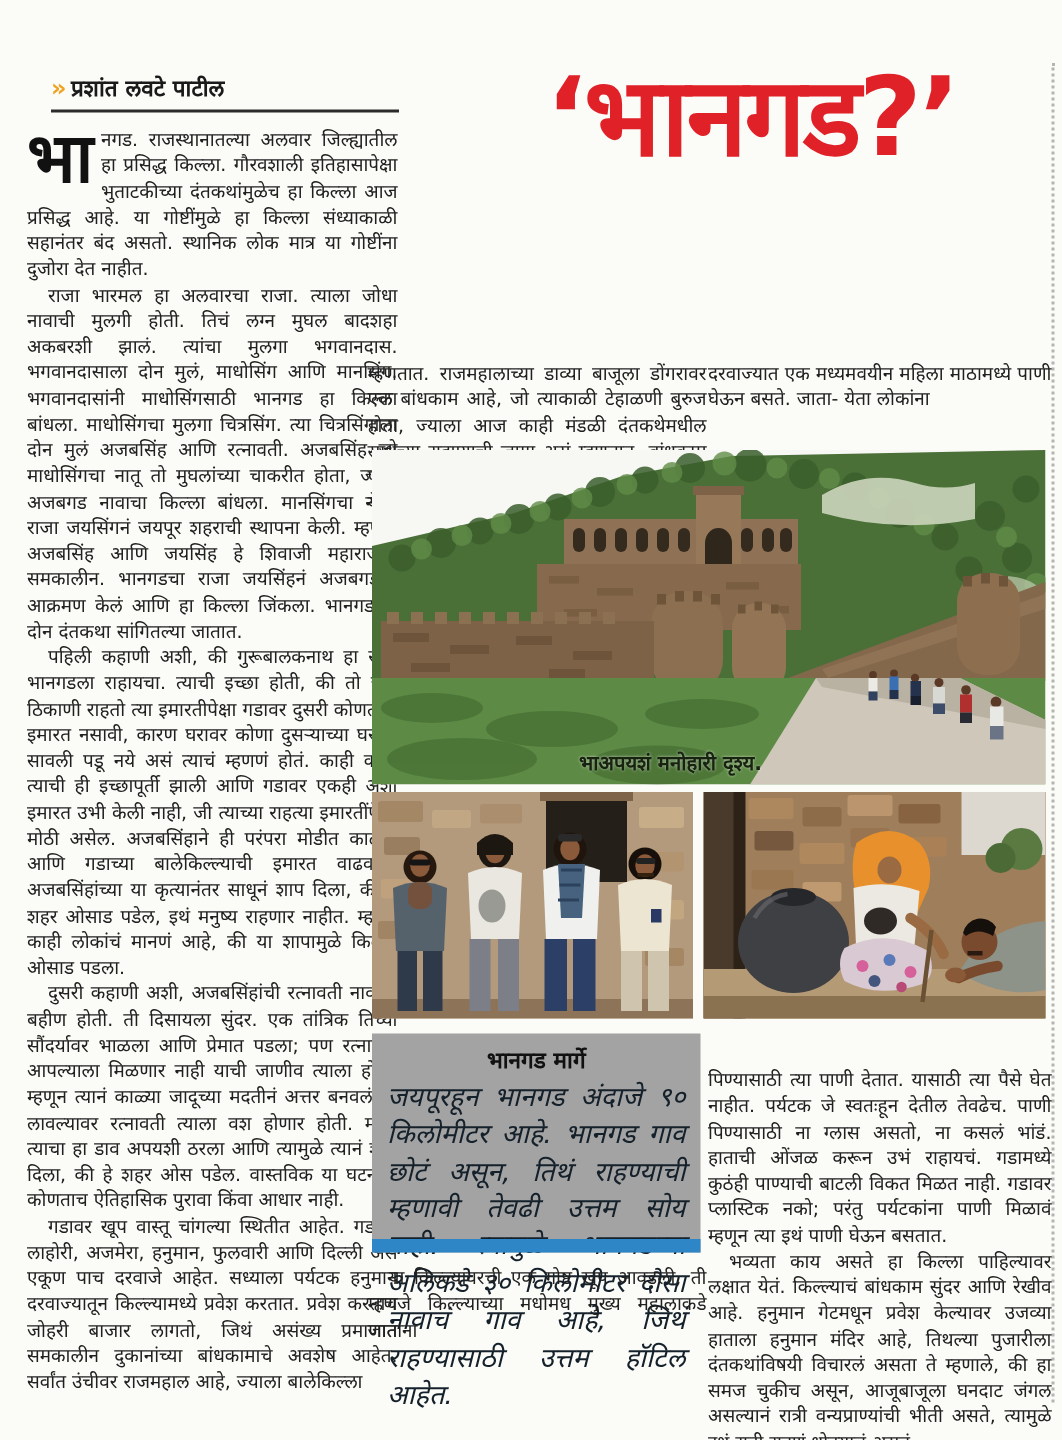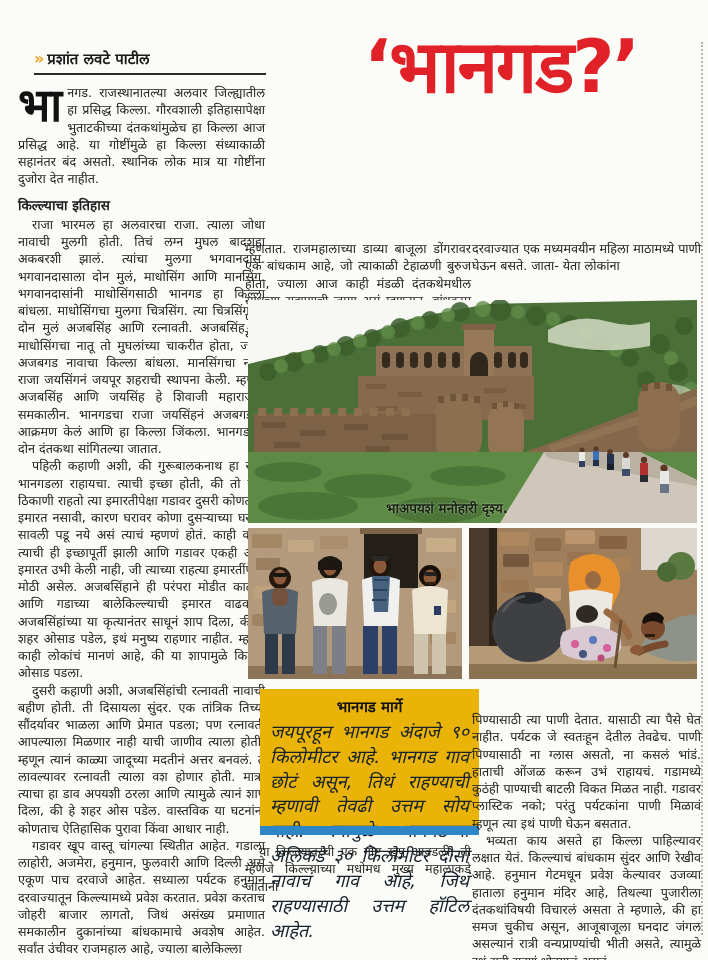--- a/index.html
+++ b/index.html
@@ -6,42 +6,42 @@
   .page{position:relative;width:708px;height:960px;background:#fbfbf8;margin:0 auto;
         font-family:"DejaVu Sans",sans-serif;color:#1c1c1c;overflow:hidden;}
   .rule-right{position:absolute;left:701px;top:42px;height:893px;border-left:2px dotted #b4b4b0;}
   
   .byline{position:absolute;left:34px;top:48px;font-size:15px;font-weight:bold;color:#1a1a1a;}
   .byline .arrow{color:#f0a321;margin-right:5px;font-size:16px;letter-spacing:-2px;}
   .byline-rule{position:absolute;left:34px;top:73px;width:232px;border-top:2px solid #2b2b2b;}
   
   .headline{position:absolute;left:298px;top:30px;width:406px;text-align:center;line-height:1;}
   .hl1{font-size:67px;font-weight:bold;color:#141414;letter-spacing:-2px;}
-  .hl2{font-size:73px;font-weight:bold;color:#e02128;letter-spacing:-2px;margin-top:0;}
+  .hl2{font-size:73px;font-weight:bold;color:#e02128;letter-spacing:-2px;margin-top:12px;}
   
   .bodytxt{font-size:12.6px;line-height:1.37;text-align:justify;color:#202020;}
   .bodytxt p{margin:0;}
   .bodytxt p.ind{text-indent:14px;}
   .subhead{font-weight:bold;font-size:13.5px;margin:8px 0 2px 0;}
   .col1{position:absolute;left:18px;top:84px;width:247px;}
   .dropcap{float:left;font-size:46px;line-height:38px;font-weight:bold;padding:2px 5px 0 0;color:#111;}
   .col2top{position:absolute;left:245px;top:240px;width:226px;}
   .col3top{position:absolute;left:472px;top:240px;width:229px;}
   .col2bot{position:absolute;left:245px;top:843px;width:226px;}
   .col3bot{position:absolute;left:472px;top:687px;width:229px;margin-top:24px;}
   
   figure{margin:0;padding:0;position:absolute;}
   .fort{left:248px;top:300px;width:449px;height:223px;}
   .fort svg,.grp svg,.wat svg{display:block;}
   .fort-caption{position:absolute;left:138px;bottom:6px;font-size:13.5px;font-weight:bold;
                 color:#17230f;text-shadow:0 0 2px rgba(255,255,255,.65);}
   .grp{left:248px;top:528px;width:214px;height:151px;background:#b49a7c;}
   .wat{left:469px;top:528px;width:228px;height:151px;background:#9f7e5c;}
   
-  .infobox{position:absolute;left:260px;top:689px;width:219px;height:146px;background:#eab308;
+  .infobox{position:absolute;left:248px;top:689px;width:219px;height:146px;background:#a3a3a3;
            box-sizing:border-box;padding:7px 10px 14px 10px;}
   .infobox .title{text-align:center;font-weight:bold;font-size:15px;margin-bottom:4px;color:#111;}
   .infobox .body{font-size:18px;line-height:1.38;text-align:justify;color:#14202a;font-style:italic;}
   .infobox .bar{position:absolute;left:0;right:0;bottom:0;height:9px;background:#2e86c6;}
 </style>
 </head>
 <body>
 
 <div class="page">
 
@@ -51,21 +51,20 @@
     <span class="arrow">»</span><span>प्रशांत लवटे पाटील</span>
   </div>
   <div class="byline-rule"></div>
 
   <div class="headline">
     <div class="hl2">‘भानगड?’</div>
   </div>
 
   <div class="col1 bodytxt">
     <p><span class="dropcap">भा</span><span>नगड. राजस्थानातल्या अलवार जिल्ह्यातील हा प्रसिद्ध किल्ला. गौरवशाली इतिहासापेक्षा भुताटकीच्या दंतकथांमुळेच हा किल्ला आज प्रसिद्ध आहे. या गोष्टींमुळे हा किल्ला संध्याकाळी सहानंतर बंद असतो. स्थानिक लोक मात्र या गोष्टींना दुजोरा देत नाहीत.</span></p>
-    <div class="subhead">किल्ल्याचा इतिहास</div>
     <p class="ind">राजा भारमल हा अलवारचा राजा. त्याला जोधा नावाची मुलगी होती. तिचं लग्न मुघल बादशहा अकबरशी झालं. त्यांचा मुलगा भगवानदास. भगवानदासाला दोन मुलं, माधोसिंग आणि मानसिंग. भगवानदासांनी माधोसिंगसाठी भानगड हा किल्ला बांधला. माधोसिंगचा मुलगा चित्रसिंग. त्या चित्रसिंगाला दोन मुलं अजबसिंह आणि रत्नावती. अजबसिंह जो माधोसिंगचा नातू तो मुघलांच्या चाकरीत होता, ज्यानं अजबगड नावाचा किल्ला बांधला. मानसिंगचा नातू, राजा जयसिंगनं जयपूर शहराची स्थापना केली. म्हणजे अजबसिंह आणि जयसिंह हे शिवाजी महाराजांचे समकालीन. भानगडचा राजा जयसिंहनं अजबगडवर आक्रमण केलं आणि हा किल्ला जिंकला. भानगडच्या दोन दंतकथा सांगितल्या जातात.</p>
     <p class="ind">पहिली कहाणी अशी, की गुरूबालकनाथ हा साधू भानगडला राहायचा. त्याची इच्छा होती, की तो ज्या ठिकाणी राहतो त्या इमारतीपेक्षा गडावर दुसरी कोणतीही इमारत नसावी, कारण घरावर कोणा दुसऱ्याच्या घराची सावली पडू नये असं त्याचं म्हणणं होतं. काही काळ त्याची ही इच्छापूर्ती झाली आणि गडावर एकही अशी इमारत उभी केली नाही, जी त्याच्या राहत्या इमारतींपेक्षा मोठी असेल. अजबसिंहाने ही परंपरा मोडीत काढली आणि गडाच्या बालेकिल्ल्याची इमारत वाढवली. अजबसिंहांच्या या कृत्यानंतर साधूनं शाप दिला, की हे शहर ओसाड पडेल, इथं मनुष्य राहणार नाहीत. म्हणून काही लोकांचं मानणं आहे, की या शापामुळे किल्ला ओसाड पडला.</p>
     <p class="ind">दुसरी कहाणी अशी, अजबसिंहांची रत्नावती नावाची बहीण होती. ती दिसायला सुंदर. एक तांत्रिक तिच्या सौंदर्यावर भाळला आणि प्रेमात पडला; पण रत्नावती आपल्याला मिळणार नाही याची जाणीव त्याला होती, म्हणून त्यानं काळ्या जादूच्या मदतीनं अत्तर बनवलं. ते लावल्यावर रत्नावती त्याला वश होणार होती. मात्र, त्याचा हा डाव अपयशी ठरला आणि त्यामुळे त्यानं शाप दिला, की हे शहर ओस पडेल. वास्तविक या घटनांना कोणताच ऐतिहासिक पुरावा किंवा आधार नाही.</p>
     <p class="ind">गडावर खूप वास्तू चांगल्या स्थितीत आहेत. गडाला लाहोरी, अजमेरा, हनुमान, फुलवारी आणि दिल्ली असे एकूण पाच दरवाजे आहेत. सध्याला पर्यटक हनुमान दरवाज्यातून किल्ल्यामध्ये प्रवेश करतात. प्रवेश करताच जोहरी बाजार लागतो, जिथं असंख्य प्रमाणात समकालीन दुकानांच्या बांधकामाचे अवशेष आहेत. सर्वांत उंचीवर राजमहाल आहे, ज्याला बालेकिल्ला</p>
   </div>
 
   <div class="col2top bodytxt">
     <p>म्हणतात. राजमहालाच्या डाव्या बाजूला डोंगरावर एक बांधकाम आहे, जो त्याकाळी टेहाळणी बुरुज होता, ज्याला आज काही मंडळी दंतकथेमधील साधूच्या राहण्याची जागा असं म्हणतात. बांधकाम पाहता क्षणी तो टेहाळणी बुरुज आहे हे लक्षात येतं. गडाला भली मोठी</p>
   </div>
 

